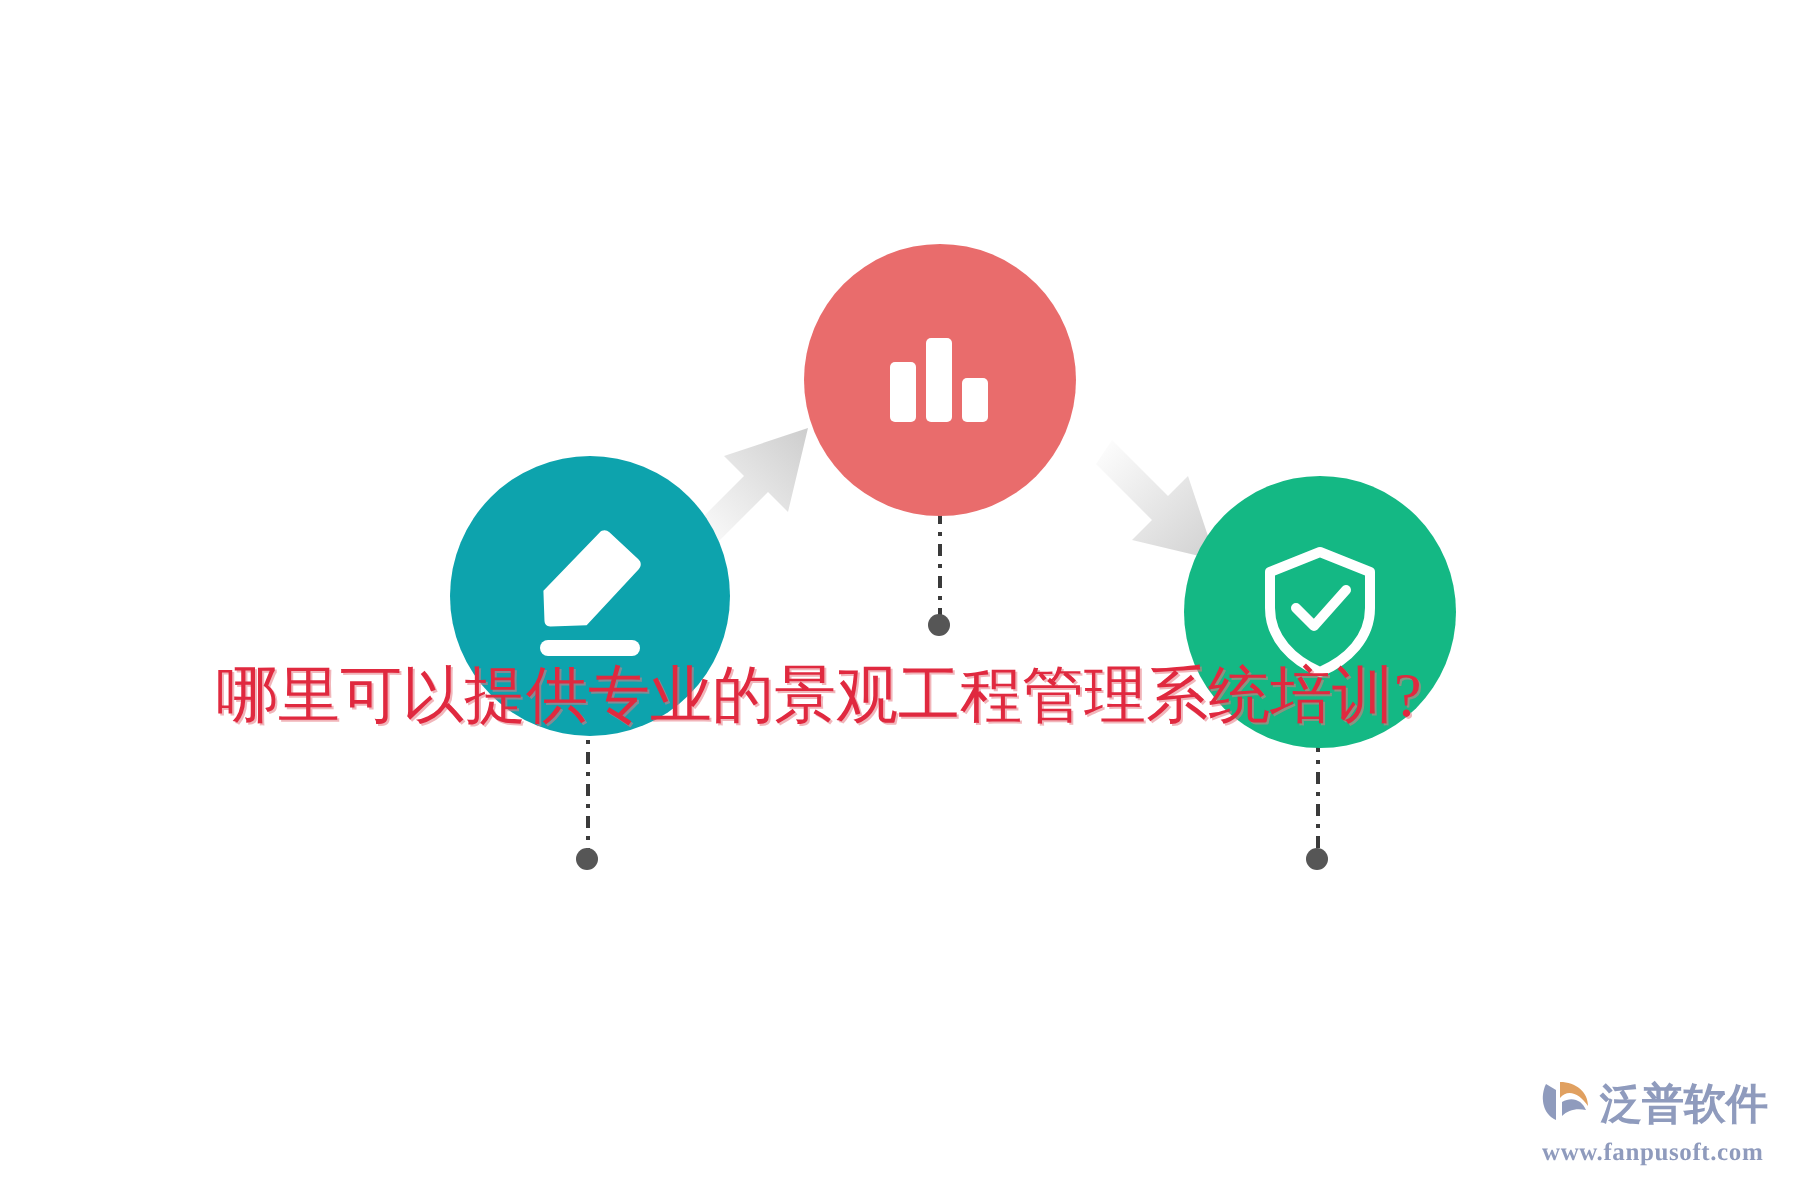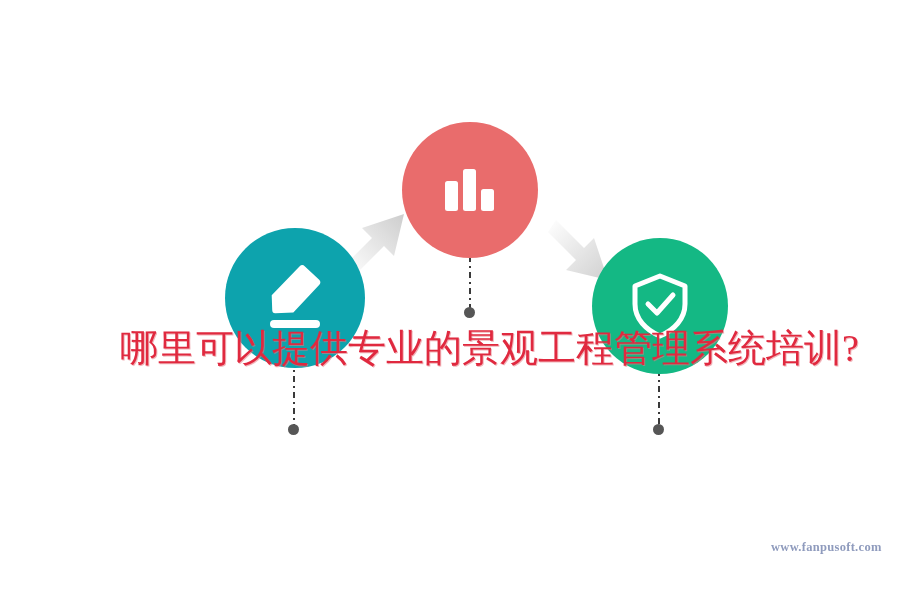--- a/index.html
+++ b/index.html
@@ -84,27 +84,26 @@
   #dot-mid   { left: 464px; top: 307px; }
   #dot-right { left: 653px; top: 424px; }
 
   
   #headline {
     position: absolute;
     left: 108px;
     top: 328px;
     width: 700px;
     font-family: "Liberation Serif", "DejaVu Serif", serif;
-    font-size: 38px;
+    font-size: 31px;
     line-height: 40px;
     letter-spacing: 0px;
     color: #e0293f;
     white-space: nowrap;
     text-shadow: 1px 1px 0 rgba(230,120,130,0.55);
-    margin-left: 12px;
   }
 
   
   #watermark {
     position: absolute;
     left: 770px;
     top: 538px;
     width: 122px;
     height: 52px;
     display: flex;
@@ -202,16 +201,26 @@
       <svg width="60" height="66" viewBox="0 0 60 66">
         <path d="M30 3 L55 13 L55 31 C55 46 44 57 30 63 C16 57 5 46 5 31 L5 13 Z" fill="none" stroke="#ffffff" stroke-width="5" stroke-linejoin="round"></path>
         <path d="M18 31 L27 40 L43 22" fill="none" stroke="#ffffff" stroke-width="5" stroke-linecap="round" stroke-linejoin="round"></path>
       </svg>
     </span>
   </div>
 
   <div id="headline">哪里可以提供专业的景观工程管理系统培训?</div>
 
   <div id="watermark">
+    <div id="watermark-top">
+      <span>
+        <svg width="26" height="24" viewBox="0 0 26 24">
+          <path d="M3 4 C0 10 1 19 8 22 L8 7 Z" fill="#8f9bbd"></path>
+          <path d="M10 3 C18 3 24 8 24 15 C20 9 14 6 10 11 Z" fill="#e0a060"></path>
+          <path d="M11 13 C16 10 21 12 23 17 C18 16 14 17 11 20 Z" fill="#8f9bbd"></path>
+        </svg>
+      </span>
+      <span id="watermark-cn">泛普软件</span>
+    </div>
     <div id="watermark-url">www.fanpusoft.com</div>
   </div>
 
 </div>
 
 </body></html>

